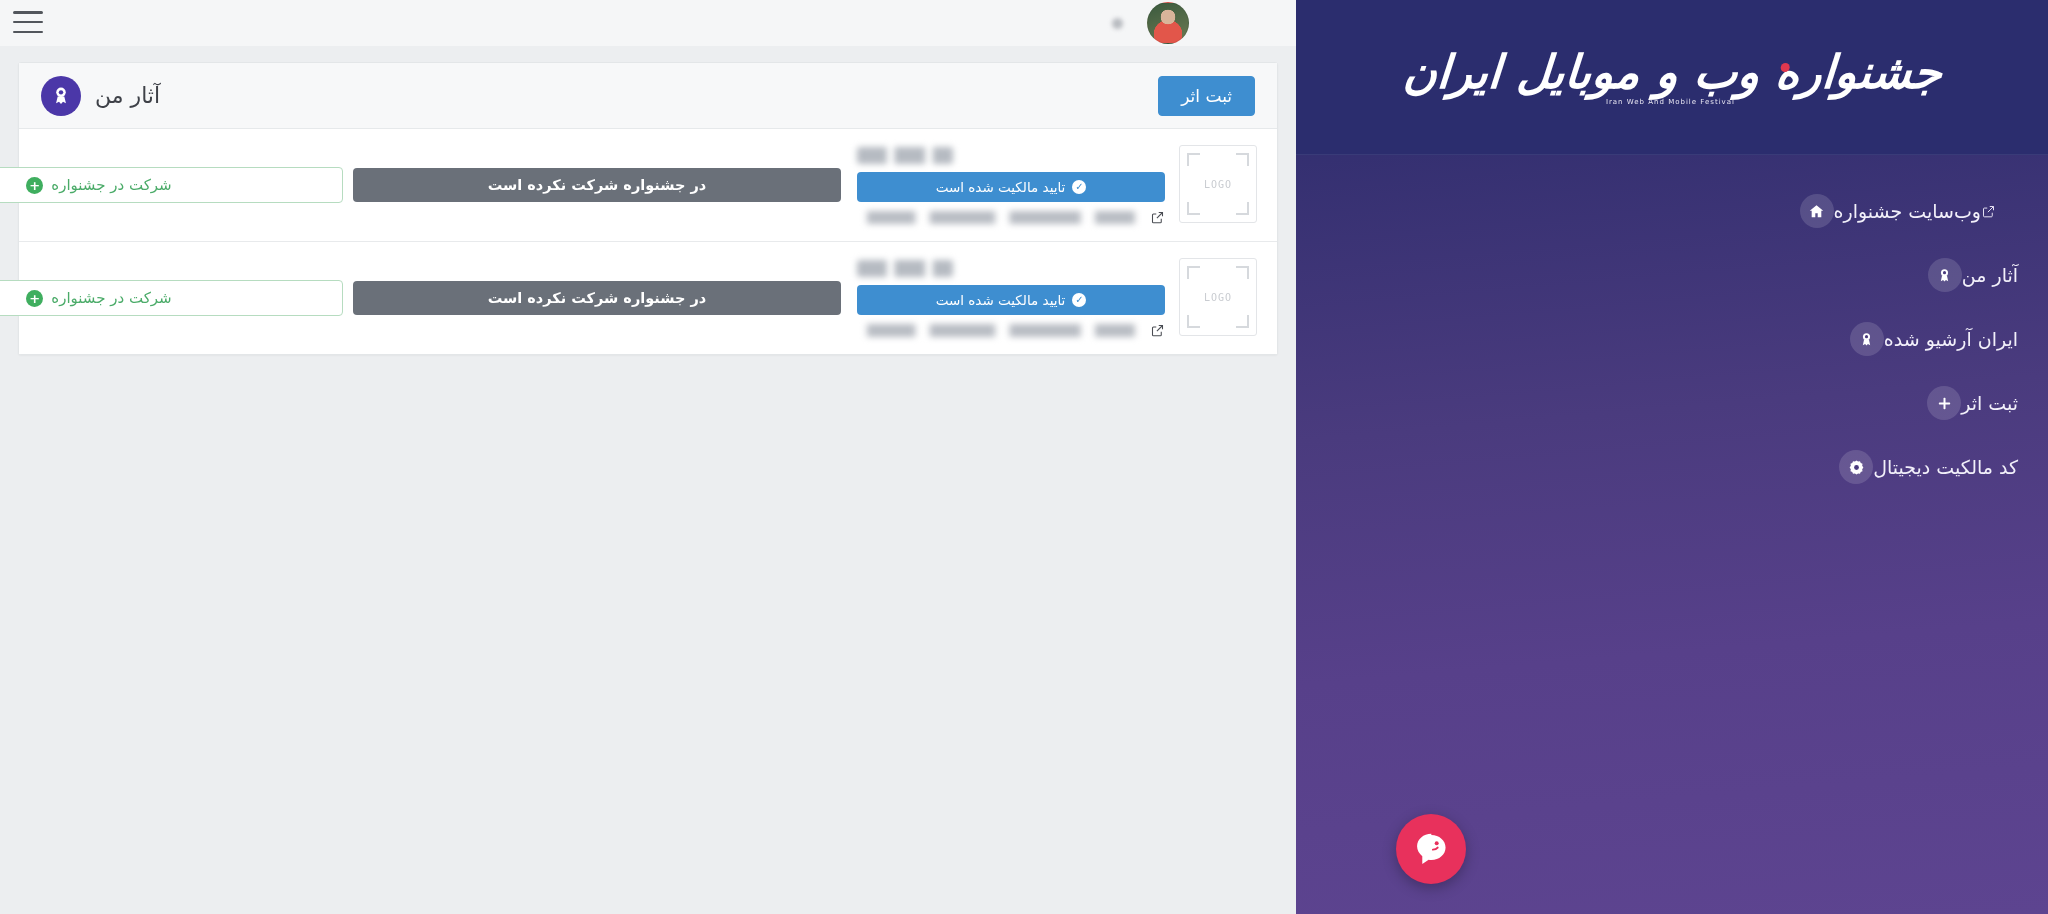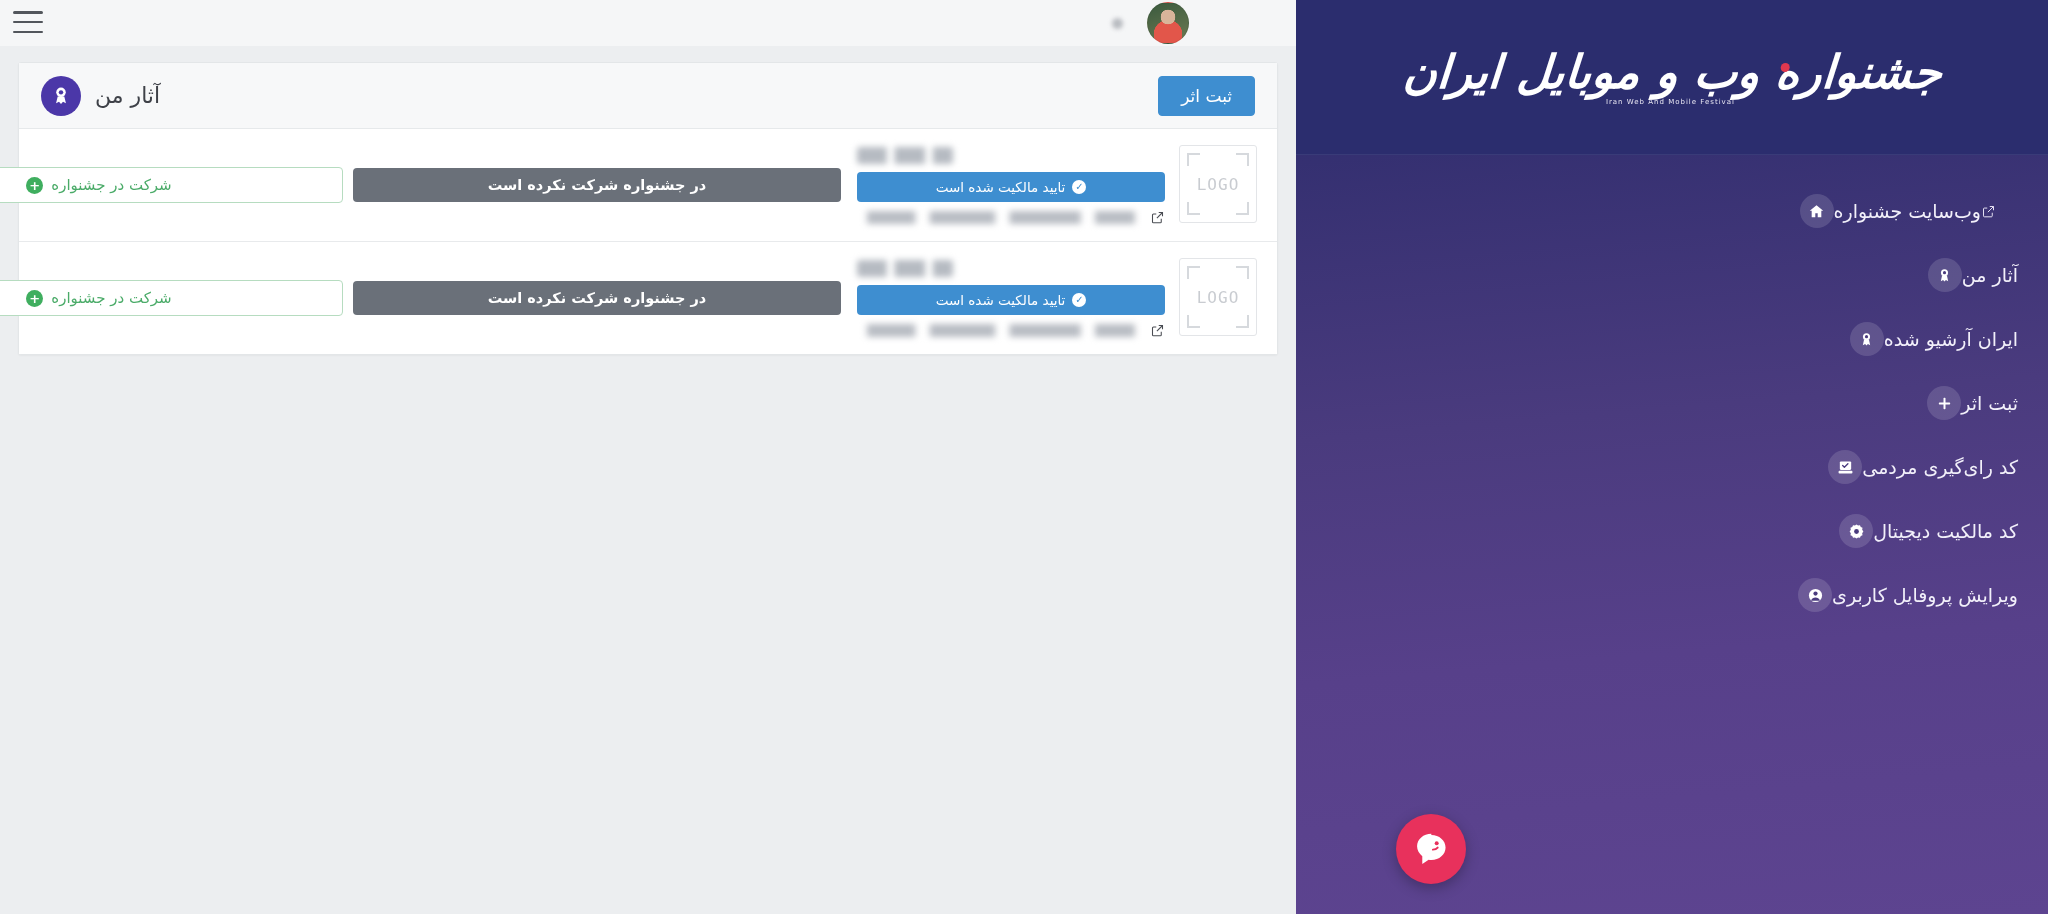--- a/index.html
+++ b/index.html
@@ -203,21 +203,21 @@
   }
   .logo-box {
     width: 78px; height: 78px;
     border: 1px solid #e3e5e8;
     border-radius: 3px;
     position: relative;
     display: flex; align-items: center; justify-content: center;
     flex-shrink: 0;
   }
   .logo-box .lg-text {
-    font-size: 16px; color: #c9ccd1; letter-spacing: 1px;
+    font-size: 10px; color: #c9ccd1; letter-spacing: 1px;
     font-family: "DejaVu Sans Mono", "Liberation Mono", monospace;
   }
   .logo-box .corner {
     position: absolute; width: 13px; height: 13px;
     border-color: #d6d9dd; border-style: solid; border-width: 0;
   }
   .logo-box .c-tl { top: 7px; left: 7px; border-top-width: 2px; border-left-width: 2px; }
   .logo-box .c-tr { top: 7px; right: 7px; border-top-width: 2px; border-right-width: 2px; }
   .logo-box .c-bl { bottom: 7px; left: 7px; border-bottom-width: 2px; border-left-width: 2px; }
   .logo-box .c-br { bottom: 7px; right: 7px; border-bottom-width: 2px; border-right-width: 2px; }
@@ -523,51 +523,31 @@
         <span class="nav-label">ثبت اثر</span>
         <span class="nav-icon">
           <svg viewBox="0 0 24 24">
               <rect x="10.6" y="4" width="2.8" height="16" rx="1"></rect>
               <rect x="4" y="10.6" width="16" height="2.8" rx="1"></rect>
             </svg>
         </span>
       </div>
 
 
-      <div class="nav-item">
-        <span class="nav-label">کد رای‌گیری مردمی</span>
-        <span class="nav-icon">
-          <svg viewBox="0 0 24 24">
-              <rect x="4" y="3.5" width="16" height="12" rx="1.6" fill="#fff"></rect>
-              <path d="M8 9.3l2.4 2.4 5-5" stroke="#4a3b7e" stroke-width="1.9" fill="none" stroke-linecap="round" stroke-linejoin="round"></path>
-              <rect x="2.2" y="16.6" width="19.6" height="4" rx="1.4" fill="#fff"></rect>
-            </svg>
-        </span>
-      </div>
 
       <div class="nav-item">
         <span class="nav-label">کد مالکیت دیجیتال</span>
         <span class="nav-icon">
           <svg viewBox="0 0 24 24">
               <path d="M12 2l2.2 1.7 2.7-.5 1.1 2.5 2.5 1.1-.5 2.7L21.7 12l-1.7 2.5.5 2.7-2.5 1.1-1.1 2.5-2.7-.5L12 22l-2.2-1.7-2.7.5-1.1-2.5-2.5-1.1.5-2.7L2.3 12l1.7-2.5-.5-2.7 2.5-1.1 1.1-2.5 2.7.5z"></path>
               <circle cx="12" cy="12" r="3.4" fill="#4a3b7e"></circle>
             </svg>
         </span>
       </div>
 
-      <div class="nav-item">
-        <span class="nav-label">ویرایش پروفایل کاربری</span>
-        <span class="nav-icon">
-          <svg viewBox="0 0 24 24">
-              <circle cx="12" cy="12" r="9.3" fill="#fff"></circle>
-              <circle cx="12" cy="9.3" r="3" fill="#4a3b7e"></circle>
-              <path d="M5.6 19.4c1.1-3 3.6-4.6 6.4-4.6s5.3 1.6 6.4 4.6z" fill="#4a3b7e"></path>
-            </svg>
-        </span>
-      </div>
 
     </div>
 
     <div class="chat-fab">
       <svg viewBox="0 0 24 24">
         <path d="M12.2 2.4c-5 0-9 3.5-9 7.9 0 2.5 1.3 4.7 3.3 6.2v4.9l4-2.6c.55.1 1.1.15 1.7.15 5 0 9-3.5 9-7.9s-4-7.9-9-7.9z"></path>
         <circle cx="15.6" cy="8.4" r="1.25" fill="#e8315c"></circle>
         <path d="M13.2 12.4c1.3 0 2.4-.5 3-1.3" stroke="#e8315c" stroke-width="1.2" fill="none" stroke-linecap="round"></path>
       </svg>
     </div>

